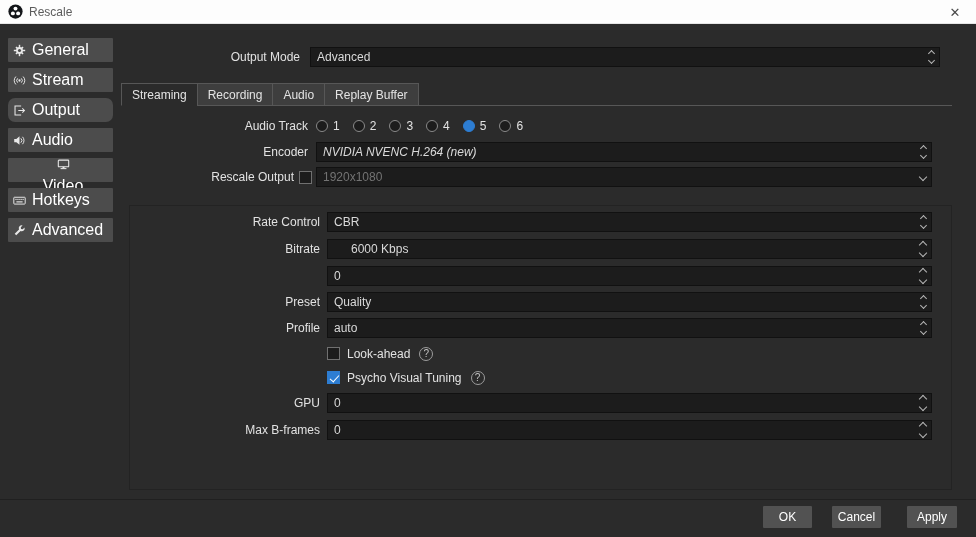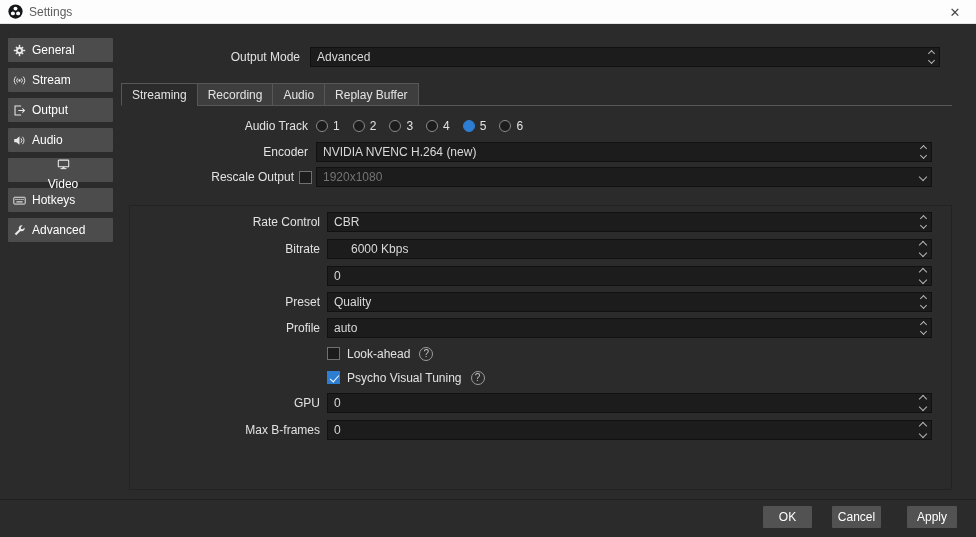--- a/index.html
+++ b/index.html
@@ -6,21 +6,21 @@
   body { font-family:"Liberation Sans", sans-serif; background:#555; }
   .window { position:relative; width:976px; height:537px; background:#2b2b2b; overflow:hidden; }
 
   
   .titlebar { position:absolute; left:0; top:0; width:976px; height:24px; background:#fdfdfd; display:flex; align-items:center; border-bottom:1px solid #e6e6e6; }
   .logo { width:15px; height:15px; margin-left:8px; }
   .wtitle { margin-left:6px; font-size:12px; color:#5c5c5c; }
   .close-btn { position:absolute; right:0; top:0; width:42px; height:24px; display:flex; align-items:center; justify-content:center; color:#4a4a4a; font-size:13px; cursor:pointer; }
 
   
-  .side-item { position:absolute; left:8px; width:105px; height:24px; background:#4c4c4c; color:#ffffff; font-size:12px; display:flex; align-items:center; gap:6px; padding-left:5px; border-radius:1px; cursor:pointer; }
+  .side-item { position:absolute; left:8px; width:105px; height:24px; background:#4c4c4c; color:#ffffff; font-size:16px; display:flex; align-items:center; gap:6px; padding-left:5px; border-radius:1px; cursor:pointer; }
   .icon13 { width:13px; height:13px; flex:0 0 13px; }
 
   
   .flabel { position:absolute; height:20px; line-height:20px; font-size:12px; color:#e2e2e2; text-align:right; }
 
   
   .field { position:absolute; height:20px; background:#1c1c1c; border:1px solid #111; color:#d9d9d9; font-size:12px; display:flex; align-items:center; padding:0 6px; cursor:pointer; }
   .field.disabled { color:#737373; }
   .arrows { position:absolute; right:5px; top:0; bottom:0; display:flex; flex-direction:column; justify-content:center; align-items:center; gap:2px; }
   .chev { display:block; width:5px; height:5px; border-style:solid; border-color:#b5b5b5; border-width:0 1.5px 1.5px 0; }
@@ -64,21 +64,21 @@
 
 <div class="window">
 
   <div class="titlebar">
     <svg class="logo" viewBox="0 0 16 16">
       <circle cx="8" cy="8" r="7.6" fill="#14161a"></circle>
       <circle cx="8" cy="4.9" r="2.1" fill="#fff"></circle>
       <circle cx="5.2" cy="10" r="2.1" fill="#fff"></circle>
       <circle cx="10.8" cy="10" r="2.1" fill="#fff"></circle>
     </svg>
-    <span class="wtitle">Settings</span>
+    <span class="wtitle">Rescale</span>
     <div class="close-btn">✕</div>
   </div>
 
   <div class="side-item" style="top:38px;">
     <svg class="icon13" viewBox="0 0 16 16">
         <g fill="#e8e8e8">
           <rect x="7.1" y="1" width="1.8" height="14"></rect>
           <rect x="1" y="7.1" width="14" height="1.8"></rect>
           <g transform="rotate(45 8 8)">
             <rect x="7.1" y="1.8" width="1.8" height="12.4"></rect>
@@ -95,21 +95,21 @@
         <g fill="none" stroke="#e8e8e8" stroke-width="1.2" stroke-linecap="round">
           <path d="M3.2 3.5a6.3 6.3 0 0 0 0 9"></path>
           <path d="M12.8 3.5a6.3 6.3 0 0 1 0 9"></path>
           <path d="M5.4 5.7a3.2 3.2 0 0 0 0 4.6"></path>
           <path d="M10.6 5.7a3.2 3.2 0 0 1 0 4.6"></path>
         </g>
         <circle cx="8" cy="8" r="1.4" fill="#e8e8e8"></circle>
       </svg>
     <span>Stream</span>
   </div>
-  <div class="side-item" style="top:98px;">
+  <div class="side-item" style="top:98px;border-radius:7px;">
     <svg class="icon13" viewBox="0 0 16 16">
         <g fill="none" stroke="#e8e8e8" stroke-width="1.3">
           <path d="M10 2.5H2.5v11H10"></path>
           <path d="M6.5 8H14"></path>
           <path d="M11.5 5.5L14 8l-2.5 2.5"></path>
         </g>
       </svg>
     <span>Output</span>
   </div>
   <div class="side-item" style="top:128px;">
@@ -198,21 +198,21 @@
         <i class="radio checked"></i>
         <span>5</span>
       </span>
     <span class="radio-item">
         <i class="radio"></i>
         <span>6</span>
       </span>
   </div>
 
   <div class="flabel" style="left:138px; width:170px; top:142px;">Encoder</div>
-  <div class="field" style="left:316px; top:142px; width:616px;">
+  <div class="field" style="left:316px; top:142px; width:616px;font-style:italic;">
     <span>NVIDIA NVENC H.264 (new)</span>
     <span class="arrows">
         <i class="chev chev-up"></i>
         <i class="chev chev-down"></i>
       </span>
   </div>
 
   <div class="flabel" style="left:124px; width:170px; top:167px;">Rescale Output</div>
   <i class="cb" style="position:absolute; left:299px; top:171px;"></i>
   <div class="field disabled" style="left:316px; top:167px; width:616px;">

